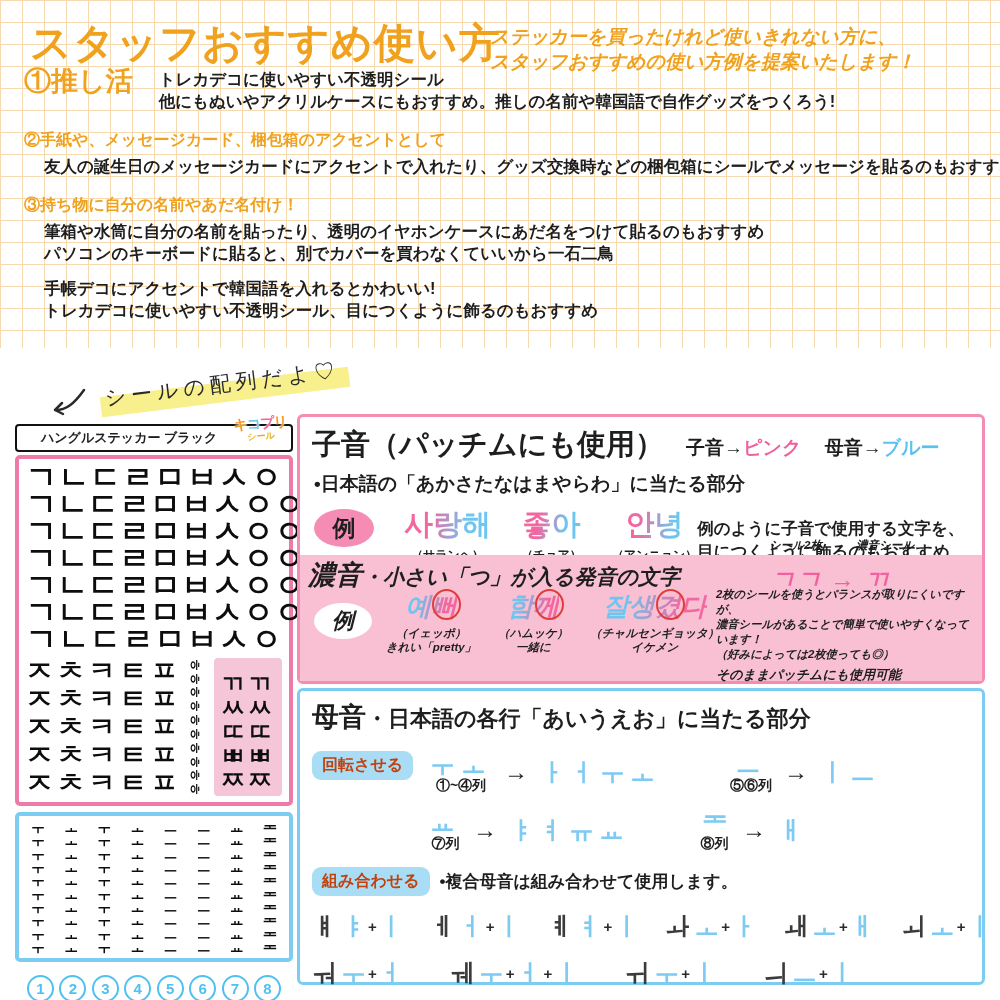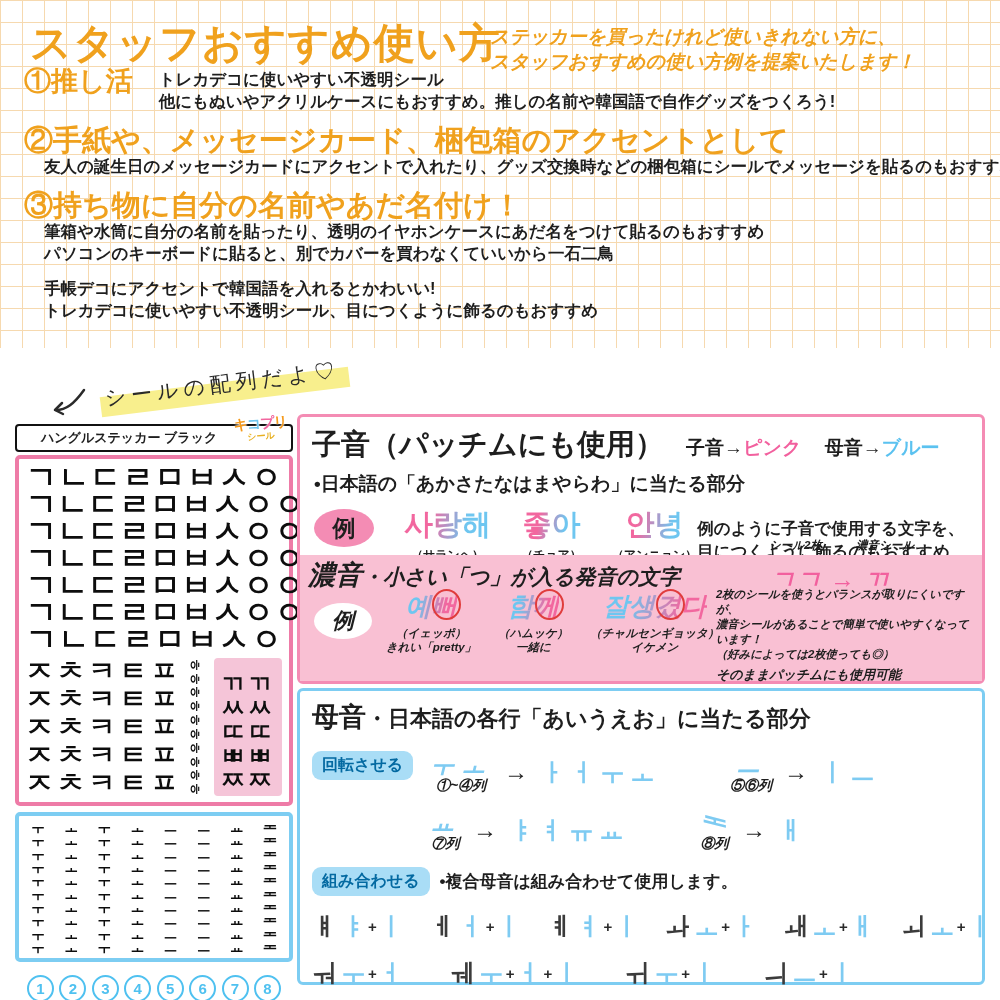--- a/index.html
+++ b/index.html
@@ -6,21 +6,21 @@
   #canvas{position:relative;width:1000px;height:1000px;background:#fff;overflow:hidden;
           font-family:"Liberation Sans",sans-serif;color:#1e1e1e;}
   .grid-bg{position:absolute;left:0;top:0;width:1000px;height:348px;
     background-image:linear-gradient(#f6d9af 1px,transparent 1px),linear-gradient(90deg,#f6d9af 1px,transparent 1px);
     background-size:22px 22px;}
   
   .main-title{position:absolute;left:30px;top:16px;font-size:41px;font-weight:bold;color:#f0a11d;letter-spacing:1px;white-space:nowrap;}
   .subtitle{position:absolute;left:490px;top:24px;font-size:19px;font-weight:bold;color:#f0a11d;line-height:25px;font-style:italic;white-space:nowrap;}
   #tips-mount{position:absolute;left:24px;top:66px;width:960px;}
   .tip{margin-bottom:13px;}
-  .tip-heading{color:#f0a11d;font-weight:bold;font-size:29px;line-height:30px;white-space:nowrap;}
+  .tip-heading{color:#f0a11d;font-weight:bold;font-size:16px;line-height:30px;white-space:nowrap;}
   .tip-line{font-weight:bold;font-size:16.5px;line-height:22px;white-space:nowrap;}
   .tip-inline{display:flex;align-items:flex-start;}
   .tip-inline .tip-heading{font-size:27px;margin-right:26px;}
   .tip-inline .tip-body{padding-top:2px;}
   .tip .tip-body{padding-left:20px;}
   .tip-inline .tip-body{padding-left:0;}
   
   .note-wrap{position:absolute;left:42px;top:352px;width:320px;height:75px;}
   .note-hl{position:absolute;left:58px;top:30px;width:250px;height:20px;background:#f8ef8d;transform:rotate(-7deg);}
   .note-text{position:absolute;left:62px;top:18px;font-size:21px;letter-spacing:5px;transform:rotate(-7deg);color:#2a2a2a;white-space:nowrap;}
@@ -74,27 +74,27 @@
   .noon-item{margin-right:22px;text-align:center;}
   .noon-word{position:relative;display:inline-block;font-size:26px;font-weight:bold;background:linear-gradient(100deg,#6ec6f0 25%,#f2679f 75%);-webkit-background-clip:text;background-clip:text;color:transparent;white-space:nowrap;}
   .red-circle{position:absolute;top:0px;width:25px;height:27px;border:2px solid #e03c3c;border-radius:50%;}
   .noon-caption{font-size:11.5px;font-weight:bold;line-height:14px;margin-top:2px;white-space:nowrap;}
   .noon-note{position:absolute;right:8px;top:32px;width:258px;font-size:11.3px;font-weight:bold;line-height:15px;}
   .noon-note .last{font-size:13px;margin-top:5px;}
   
   .boin-box{position:absolute;left:297px;top:688px;width:688px;height:297px;border:3px solid #7dcdf2;border-radius:6px;background:#fff;box-sizing:border-box;padding:8px 12px;}
   .boin-title{font-weight:bold;white-space:nowrap;}
   .boin-title .big{font-size:27px;} .boin-title .rest{font-size:22px;}
-  .chip{display:inline-block;background:#a9ddf6;border-radius:9px;padding:4px 10px;font-size:16px;font-weight:bold;color:#0369a1;}
+  .chip{display:inline-block;background:#a9ddf6;border-radius:9px;padding:4px 10px;font-size:16px;font-weight:bold;color:#c2410c;}
   .rot-area{position:relative;margin-top:8px;height:118px;}
   .rot-chip{position:absolute;left:0;top:8px;}
   .rot-rows{position:absolute;left:118px;top:0;right:0;}
   .rot-row{display:flex;align-items:center;height:58px;}
   .rot-item{display:flex;align-items:center;}
-  .rot-src{text-align:center;font-style:italic;}
+  .rot-src{text-align:center;}
   .rot-glyphs{color:#7ecbf2;font-size:25px;font-weight:bold;letter-spacing:6px;line-height:26px;white-space:nowrap;}
   .rot-glyphs .rot90{display:inline-block;transform:rotate(90deg);}
   .rot-label{font-size:14px;font-weight:bold;line-height:16px;}
   .rot-arrow{font-size:24px;font-weight:bold;margin:0 12px;}
   .rot-dst{color:#7ecbf2;font-size:25px;font-weight:bold;letter-spacing:5px;white-space:nowrap;}
   .comb-head{display:flex;align-items:center;margin-top:6px;}
   .comb-note{font-size:17px;font-weight:bold;margin-left:10px;white-space:nowrap;}
   .comb-row{display:flex;align-items:center;margin-top:14px;}
   .comb-item{display:flex;align-items:center;margin-right:26px;}
   .f-res{color:#3b3b3b;font-size:25px;font-weight:bold;margin-right:4px;}

